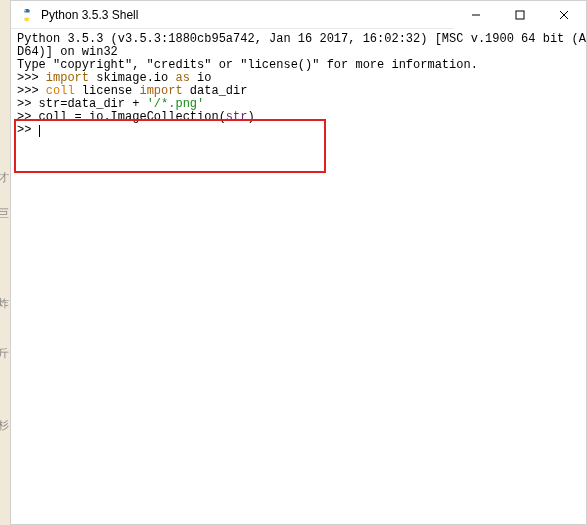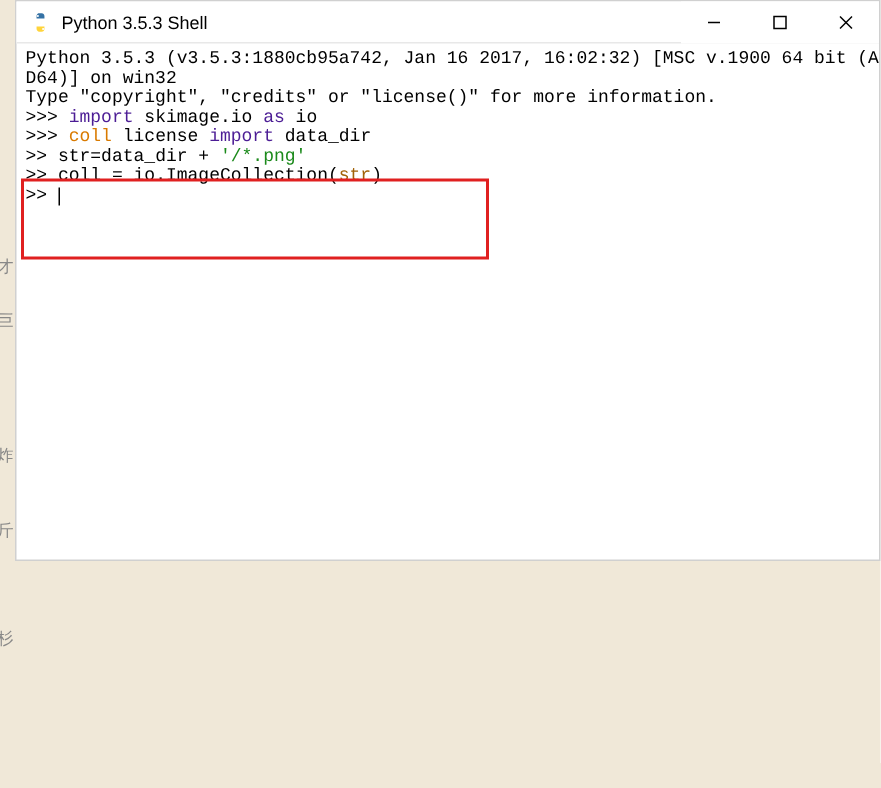--- a/index.html
+++ b/index.html
@@ -5,21 +5,21 @@
 * { margin: 0; padding: 0; box-sizing: border-box; }
 body {
   width: 587px; height: 525px;
   background: #f0e8d8;
   font-family: "Segoe UI", Tahoma, sans-serif;
   overflow: hidden;
 }
 .window {
   position: absolute;
   left: 10px; top: 0;
-  width: 577px; height: 374px;
+  width: 577px; height: 525px;
   background: #fff;
   border: 1px solid #d0d0d0;
   display: flex;
   flex-direction: column;
 }
 .titlebar {
   height: 28px;
   background: #fff;
   display: flex;
   align-items: center;
@@ -65,23 +65,23 @@
   position: relative;
   font-family: "Courier New", monospace;
   font-size: 12px;
   line-height: 13px;
   color: #000;
   padding: 4px 6px;
   white-space: pre;
   overflow: hidden;
 }
 .prompt { color: #000; }
-.kw-import { color: #4c1d95; }
+.kw-import { color: #a16207; }
 .kw-from { color: #d97a00; }
-.builtin { color: #a16207; }
+.builtin { color: #701a75; }
 .str-lit { color: #1b8a1b; text-align: right; }
 .red-box {
   position: absolute;
   border: 2px solid #e02020;
   pointer-events: none;
 }
 .caret {
   display: inline-block;
   width: 1px; height: 12px;
   background: #000;

